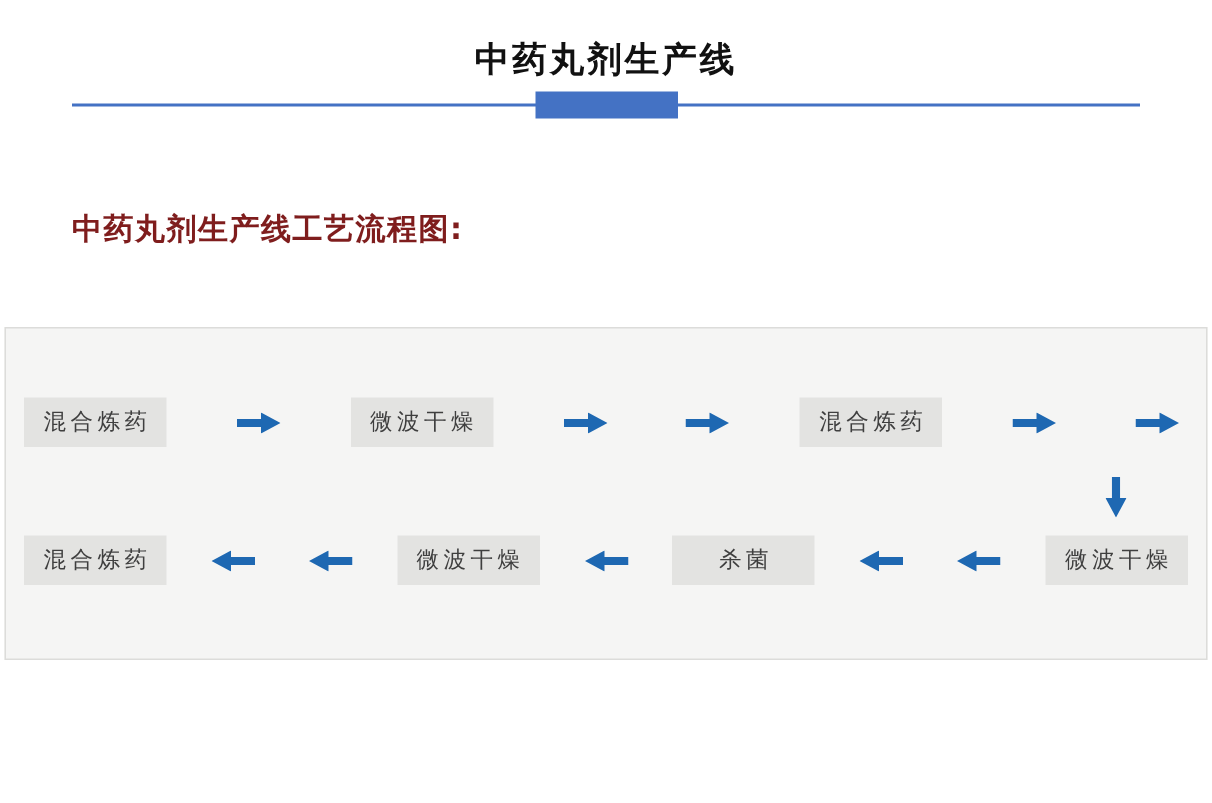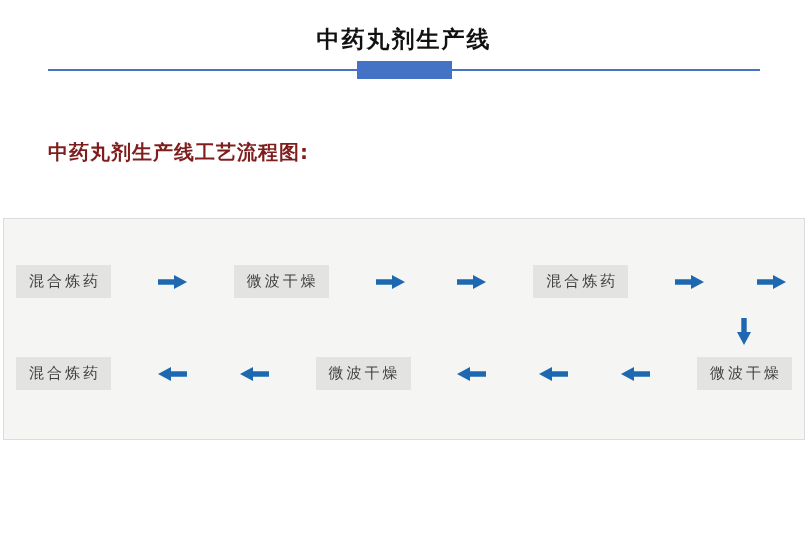--- a/index.html
+++ b/index.html
@@ -157,20 +157,23 @@
           </svg>
       </span>
       <div class="flow-box">
         <span>微波干燥</span>
       </div>
       <span class="arrow-cell">
         <svg class="arrow-h arrow-left" viewBox="0 0 29 14">
             <path d="M0 4.3 H16 V0 L29 7 L16 14 V9.7 H0 Z" fill="#1E68B2"></path>
           </svg>
       </span>
+      <div class="flow-box">
+        <span>杀菌</span>
+      </div>
       <span class="arrow-cell">
         <svg class="arrow-h arrow-left" viewBox="0 0 29 14">
             <path d="M0 4.3 H16 V0 L29 7 L16 14 V9.7 H0 Z" fill="#1E68B2"></path>
           </svg>
       </span>
       <span class="arrow-cell">
         <svg class="arrow-h arrow-left" viewBox="0 0 29 14">
             <path d="M0 4.3 H16 V0 L29 7 L16 14 V9.7 H0 Z" fill="#1E68B2"></path>
           </svg>
       </span>

